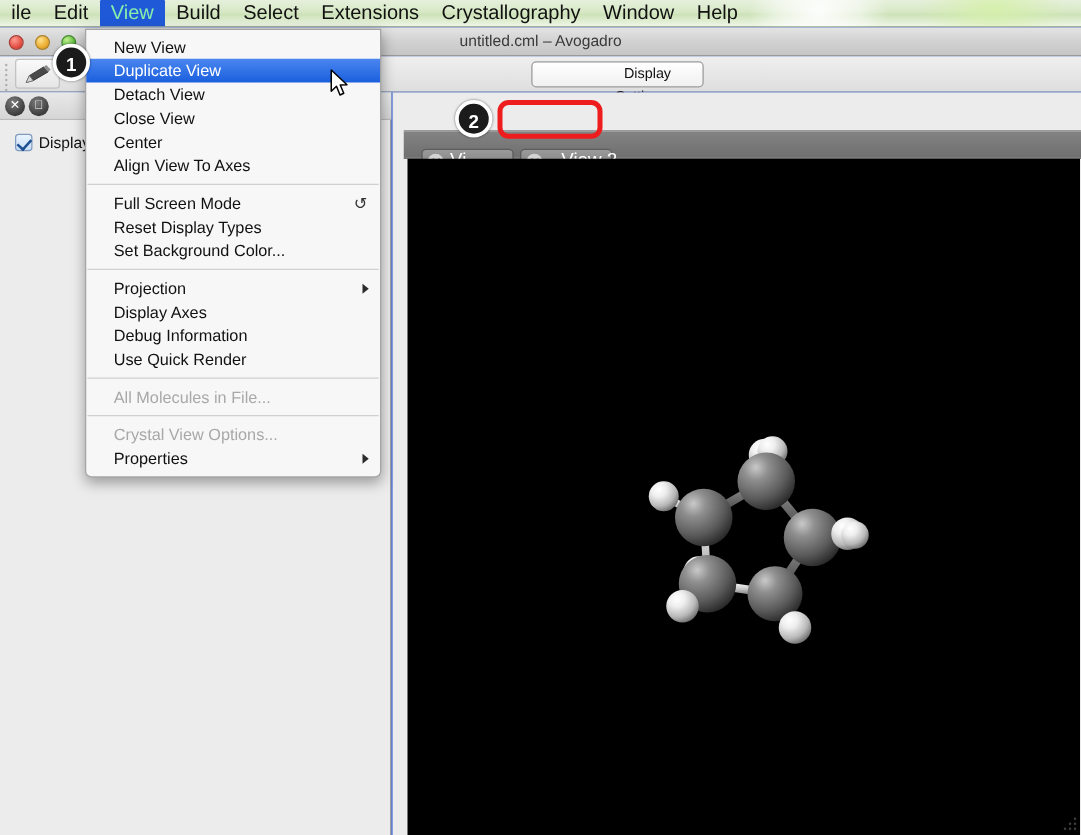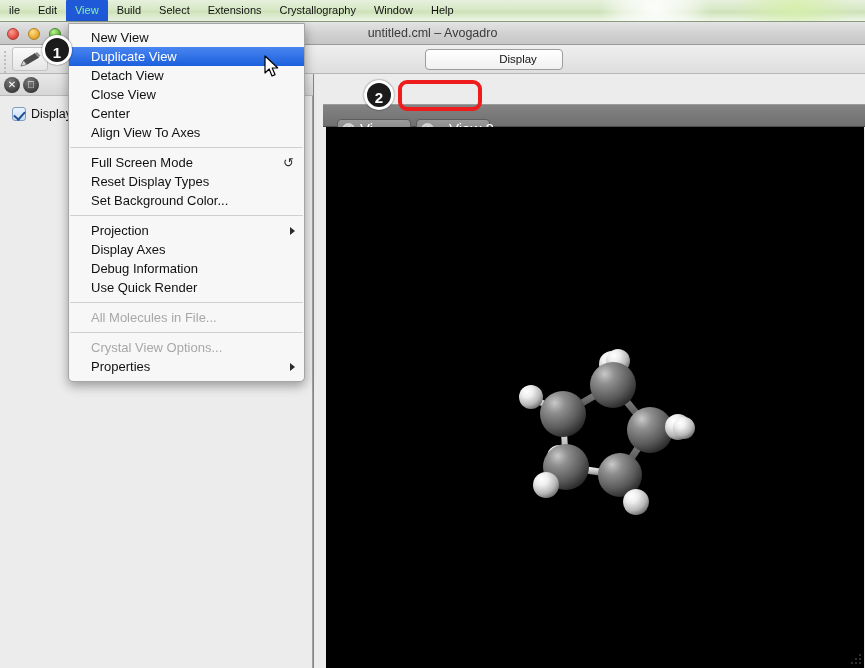--- a/index.html
+++ b/index.html
@@ -23,29 +23,29 @@
     position: absolute; left: 600px; top: -26px; width: 110px; height: 70px;
     background: radial-gradient(ellipse at center, rgba(255,255,255,0.95) 0%, rgba(255,255,255,0.55) 42%, rgba(255,255,255,0) 72%);
     pointer-events: none;
   }
   #menubar .glow2 {
     position: absolute; left: 735px; top: -20px; width: 120px; height: 55px;
     background: radial-gradient(ellipse at center, rgba(214,240,170,0.9) 0%, rgba(214,240,170,0) 70%);
     pointer-events: none;
   }
   .mb-item {
-    font-size: 11px; color: #111; padding: 2px 9px 3px 9px;
+    font-size: 16px; color: #111; padding: 2px 9px 3px 9px;
     line-height: 17px; white-space: nowrap; position: relative; z-index: 2;
   }
   .mb-item.active { background: #2059d8; color: #86efac; border-radius: 1px; }
 
   
   #window {
     position: absolute; left: 0; top: 22px; width: 865px; height: 646px;
-    background: #14b8a6;
+    background: #1d4ed8;
   }
   #titlebar {
     position: absolute; left: 0; top: 0; width: 865px; height: 23px;
     background: linear-gradient(to bottom, #e4e4e4 0%, #d2d2d2 50%, #c6c6c6 100%);
     border-bottom: 1px solid #9a9a9a;
   }
   #titlebar .title {
     position: absolute; left: 0; top: 0; width: 865px; line-height: 22px;
     text-align: center; font-size: 12.5px; color: #3a3a3a;
   }

